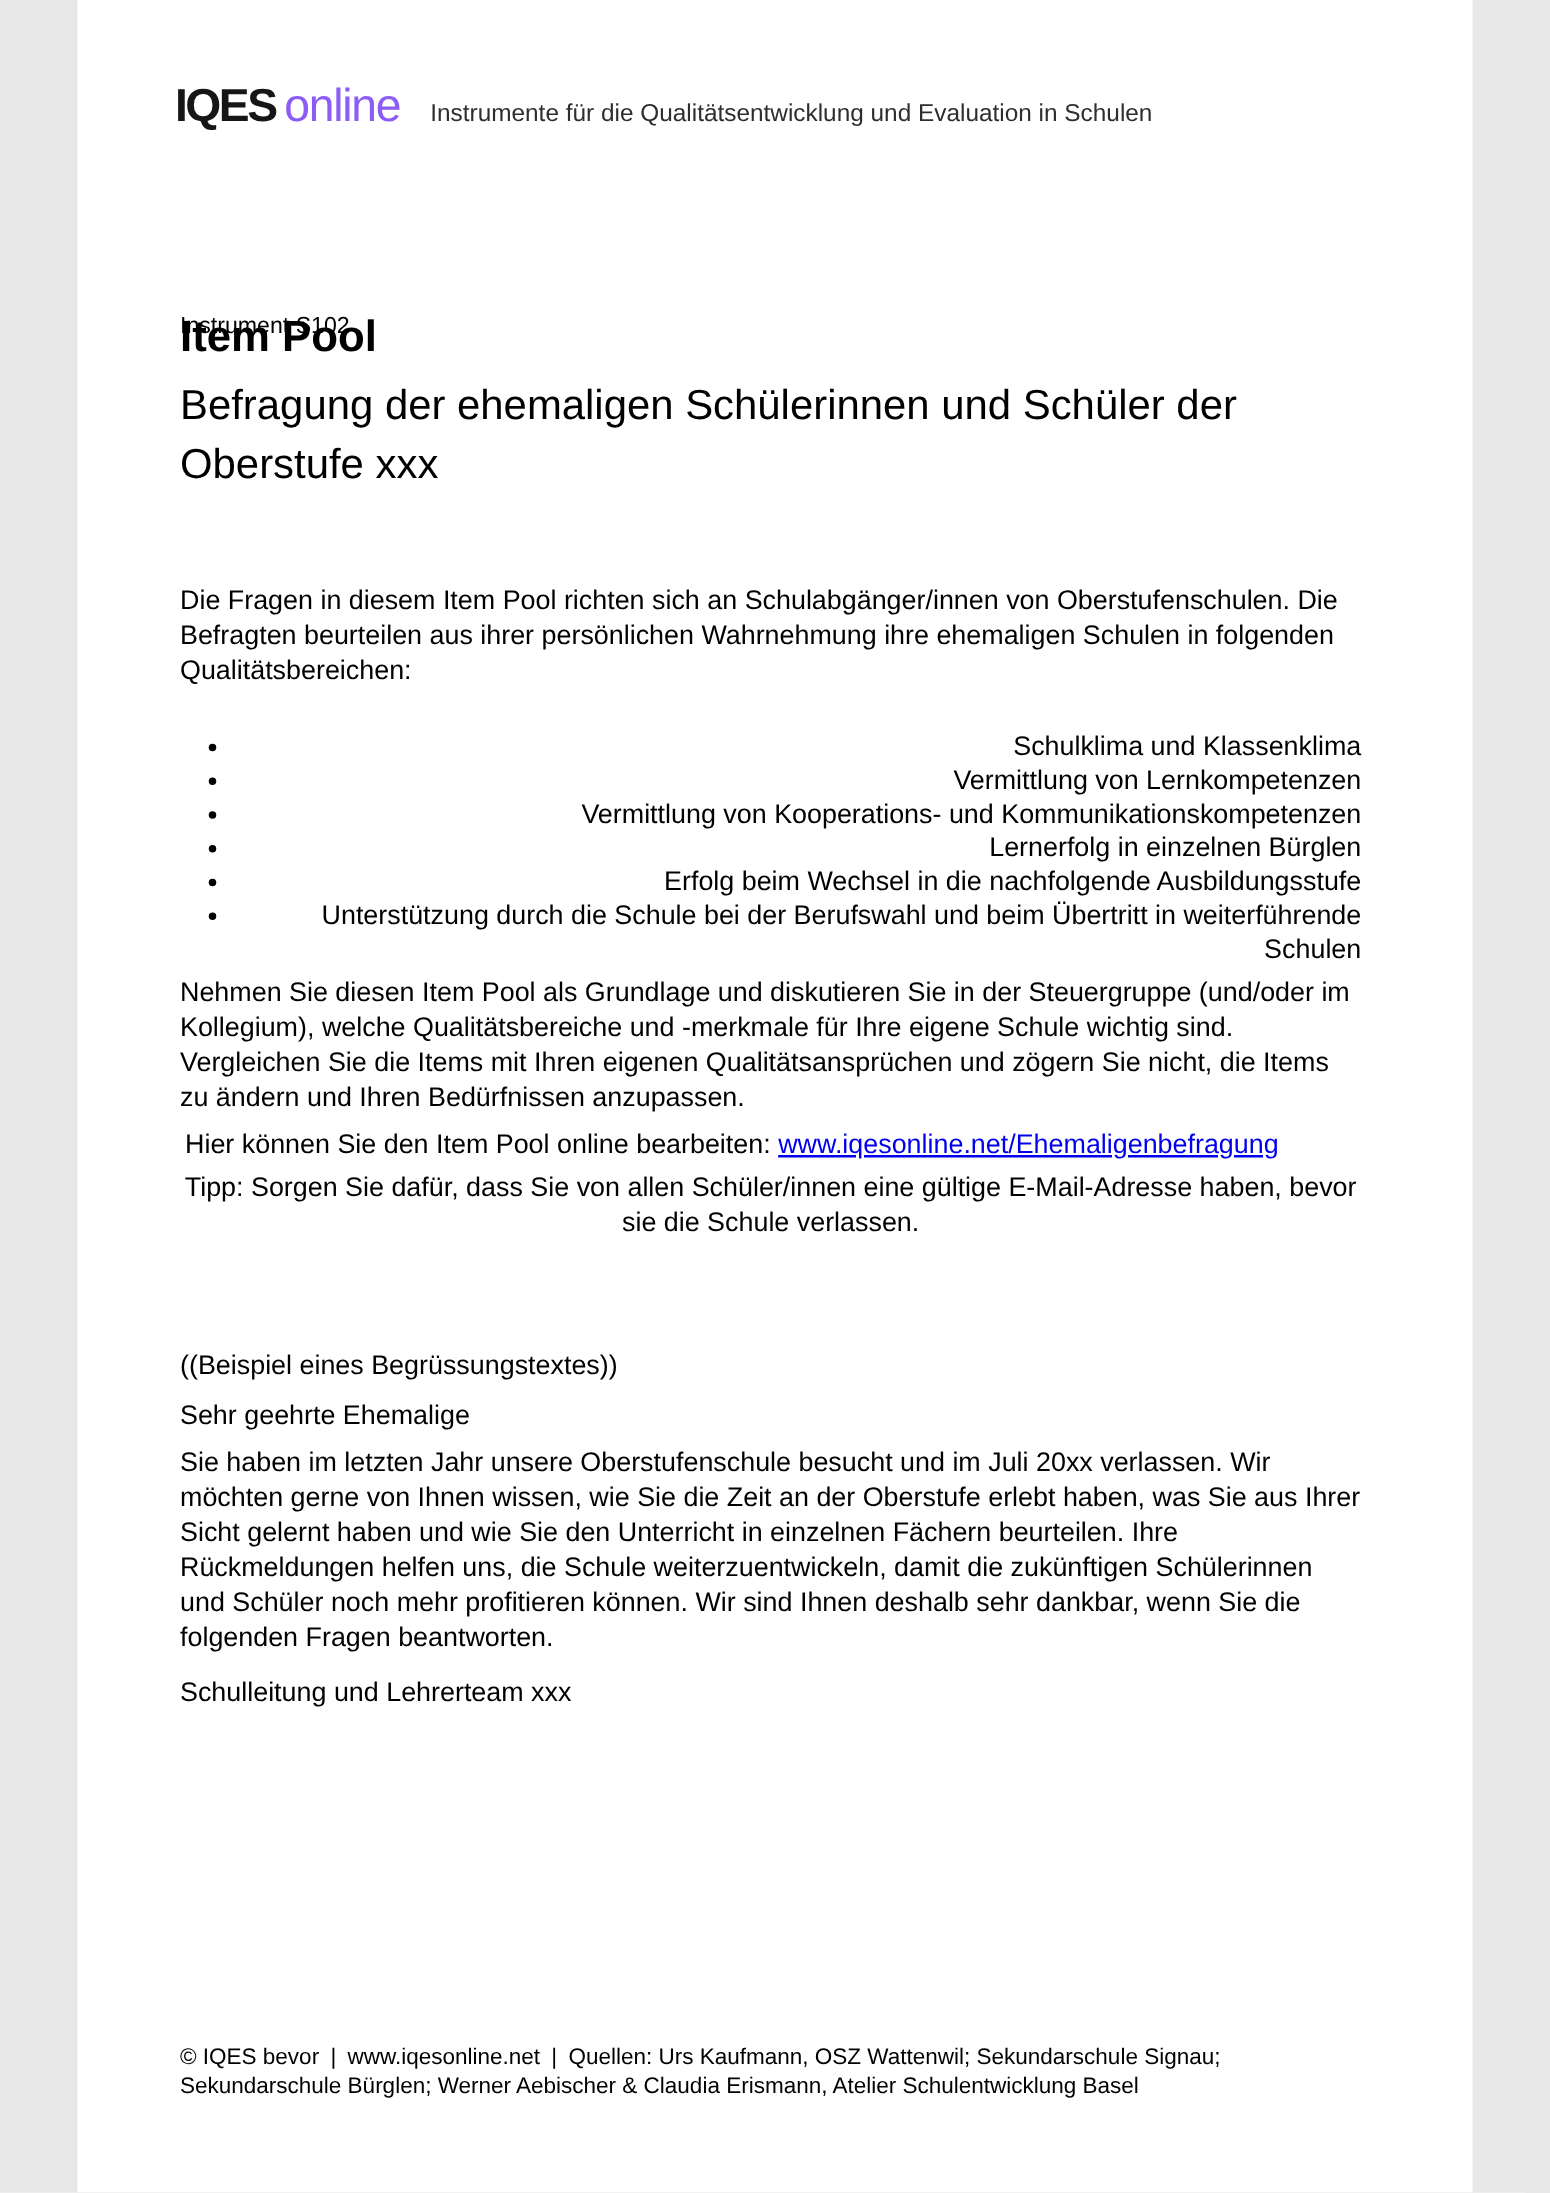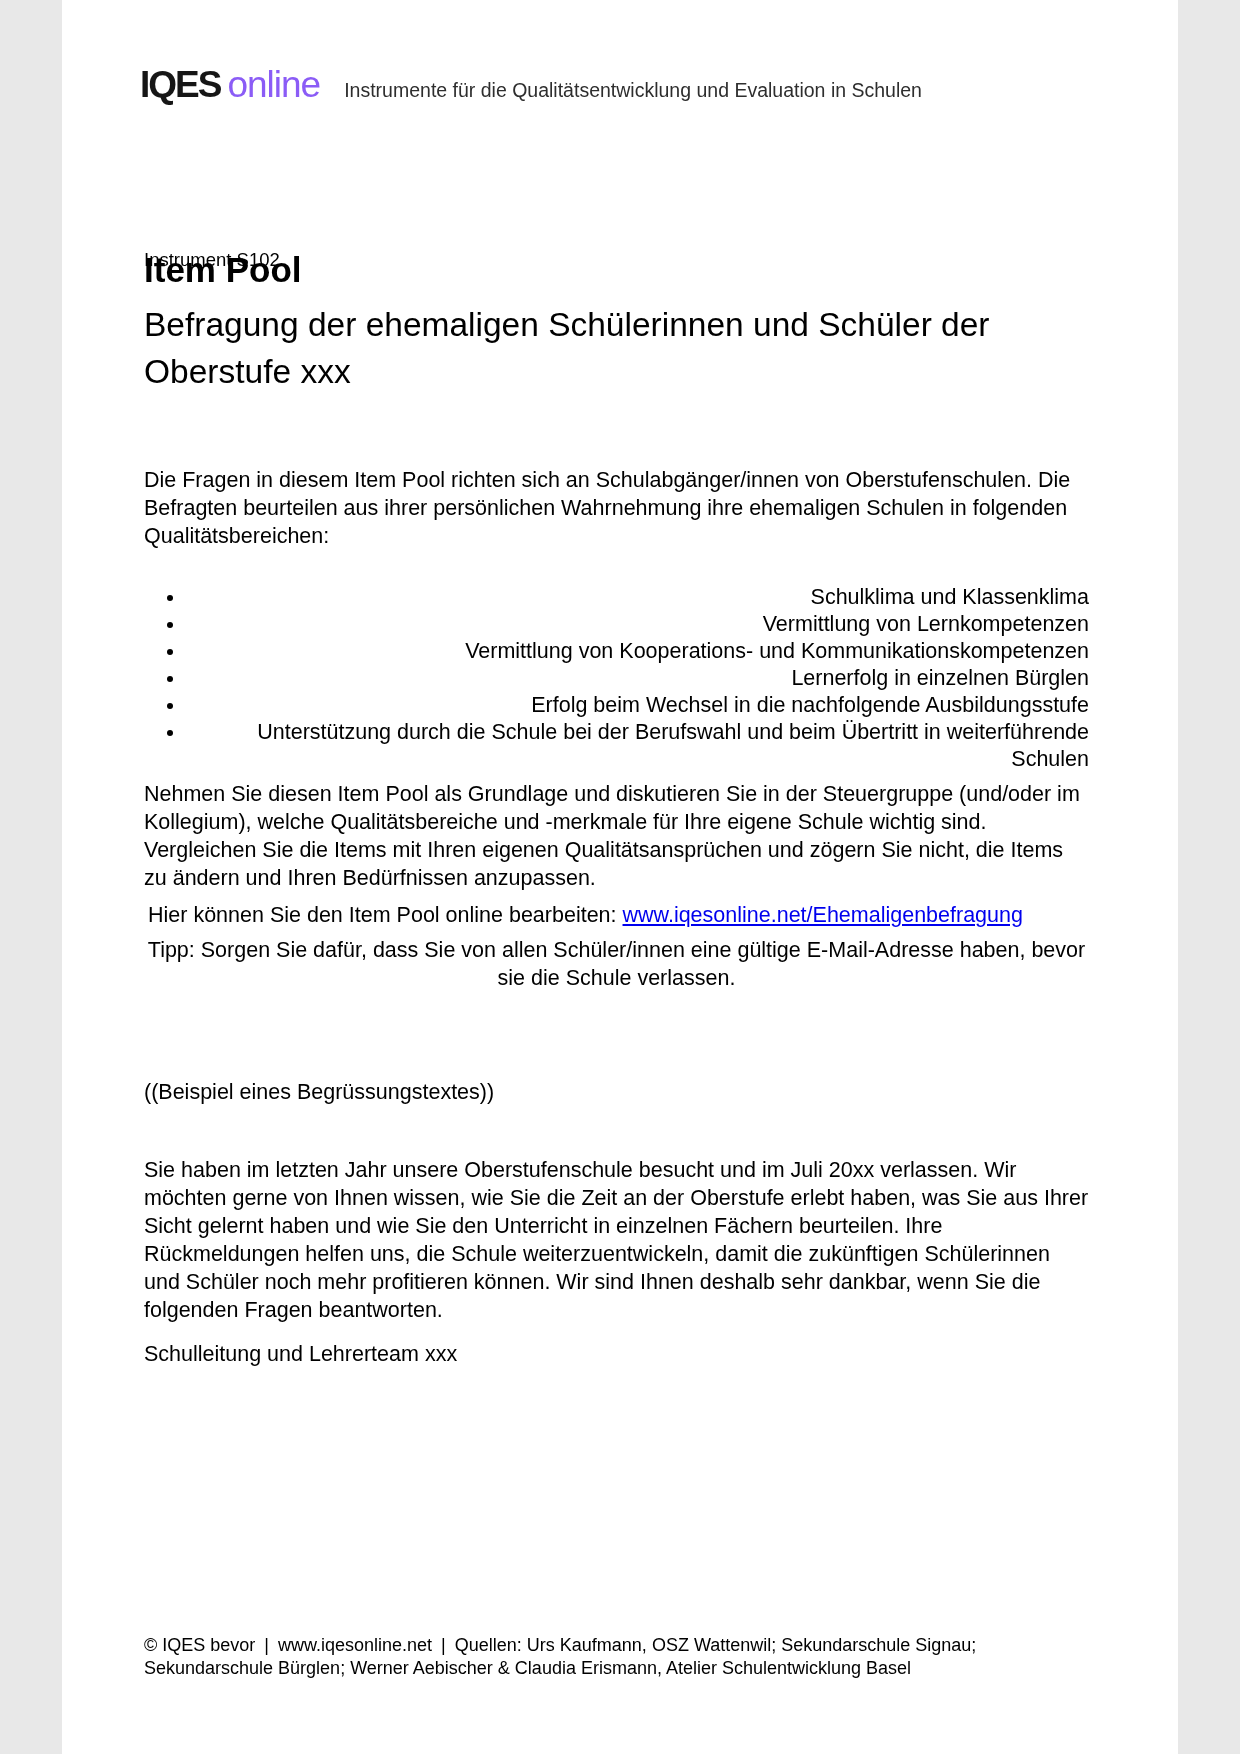--- a/index.html
+++ b/index.html
@@ -120,20 +120,21 @@
   </div>
 
   <p class="block usage" style="margin:0">Nehmen Sie diesen Item Pool als Grundlage und diskutieren Sie in der Steuergruppe (und/oder im Kollegium), welche Qualitätsbereiche und -merkmale für Ihre eigene Schule wichtig sind. Vergleichen Sie die Items mit Ihren eigenen Qualitätsansprüchen und zögern Sie nicht, die Items zu ändern und Ihren Bedürfnissen anzupassen.</p>
 
   <p class="block online-edit" style="margin:4px"><span>Hier können Sie den Item Pool online bearbeiten: </span><a href="#">www.iqesonline.net/Ehemaligenbefragung</a></p>
 
   <p class="block tip" style="margin:0">Tipp: Sorgen Sie dafür, dass Sie von allen Schüler/innen eine gültige E-Mail-Adresse haben, bevor sie die Schule verlassen.</p>
 
   <p class="block example-label" style="margin:0">((Beispiel eines Begrüssungstextes))</p>
 
+  <p class="block salutation" style="margin:0">Sehr geehrte Ehemalige</p>
 
   <p class="block example-body" style="margin:0">Sie haben im letzten Jahr unsere Oberstufenschule besucht und im Juli 20xx verlassen. Wir möchten gerne von Ihnen wissen, wie Sie die Zeit an der Oberstufe erlebt haben, was Sie aus Ihrer Sicht gelernt haben und wie Sie den Unterricht in einzelnen Fächern beurteilen. Ihre Rückmeldungen helfen uns, die Schule weiterzuentwickeln, damit die zukünftigen Schülerinnen und Schüler noch mehr profitieren können. Wir sind Ihnen deshalb sehr dankbar, wenn Sie die folgenden Fragen beantworten.</p>
 
   <p class="block signature" style="margin:0">Schulleitung und Lehrerteam xxx</p>
 
   <div class="footer">
     <span>© IQES bevor</span><span class="sep">|</span><span>www.iqesonline.net</span><span class="sep">|</span><span>Quellen: Urs Kaufmann, OSZ Wattenwil; Sekundarschule Signau; Sekundarschule Bürglen; Werner Aebischer &amp; Claudia Erismann, Atelier Schulentwicklung Basel</span>
   </div>
 
 </div>

